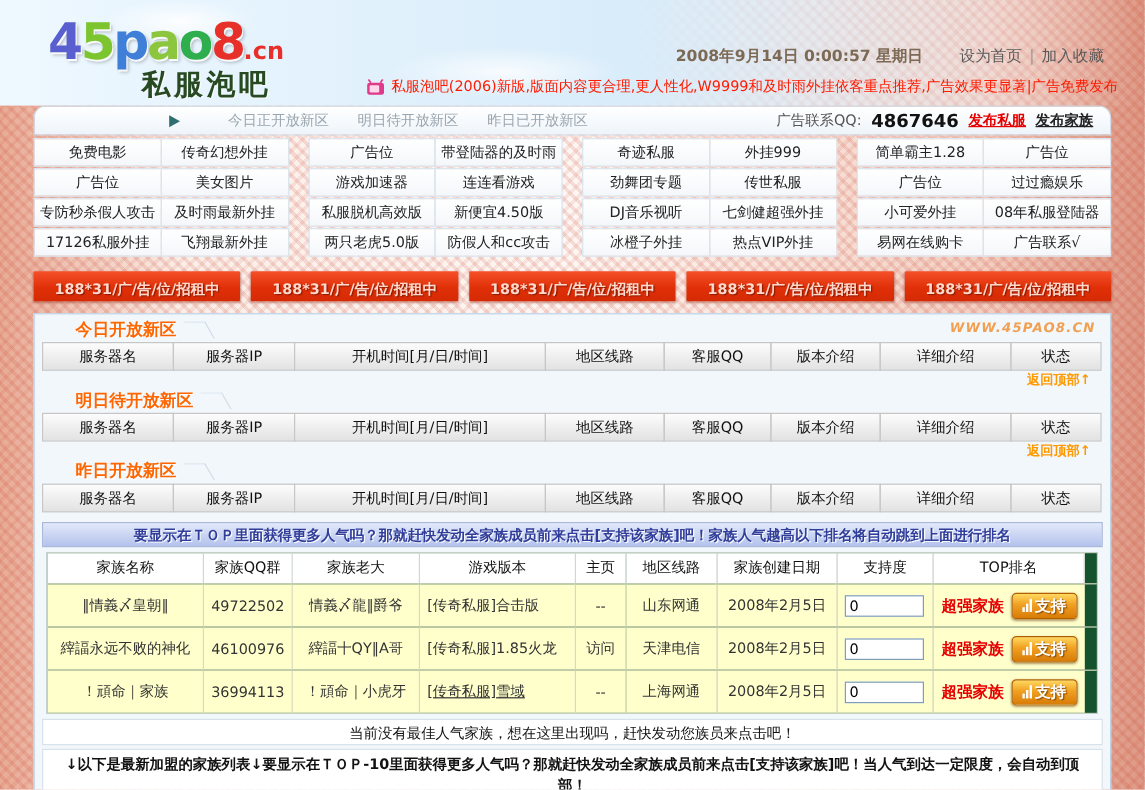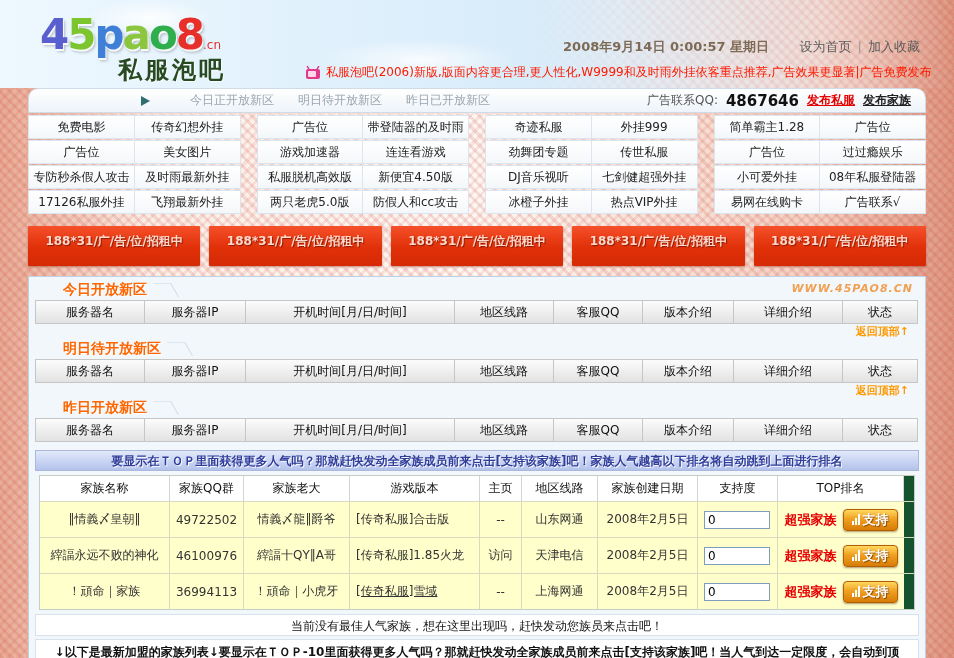--- a/index.html
+++ b/index.html
@@ -19,21 +19,21 @@
     position: relative; height: 88px;
     background:
       radial-gradient(90px 26px at 150px 18px, rgba(255,255,255,.9), rgba(255,255,255,0) 70%),
       radial-gradient(140px 30px at 420px 60px, rgba(255,255,255,.8), rgba(255,255,255,0) 70%),
       linear-gradient(90deg, #eef8ff 0%, #d8ecfa 55%, rgba(245,250,255,.25) 90%, rgba(255,255,255,0) 100%);
   }
   .logo { position: absolute; left: 40px; top: 14px; line-height: 1; }
   .logo-main { font-weight: bold; font-size: 42px; letter-spacing: -2px;
     text-shadow: 1px 2px 0 rgba(255,255,255,.9), 2px 3px 3px rgba(0,0,0,.25); }
   .lc0{color:#5a5fd0}.lc1{color:#7cc52f}.lc2{color:#3f7fd8}.lc3{color:#8cc63f}.lc4{color:#2fae4e}.lc5{color:#e8302a}
-  .logo-cn { font-size: 12px; color: #e8302a; font-weight: normal; letter-spacing: 0; }
+  .logo-cn { font-size: 20px; color: #e8302a; font-weight: bold; letter-spacing: 0; }
   .logo-sub { font-size: 24px; font-weight: bold; color: #274a22; margin: 2px 0 0 78px;
     text-shadow: 1px 1px 0 rgba(255,255,255,.8); letter-spacing: 3px; }
   .top-right { position: absolute; right: 34px; top: 38px; font-size: 13px; color: #7d6a55; font-weight: bold; }
   .top-right .sep { color: #999; margin: 0 6px; font-weight: normal; }
   .top-links a { color: #5a5a5a; font-weight: normal; }
   .marquee-line { position: absolute; left: 305px; top: 64px; right: 10px;
     display: flex; align-items: center; gap: 5px; white-space: nowrap; overflow: hidden; }
   .tv-icon { flex: 0 0 auto; }
   .marquee-text { color: #ff1a00; font-size: 12px; }
 
@@ -54,21 +54,21 @@
   .link-grid { margin: 2px 28px 0 28px; }
   .grid-row { display: flex; gap: 16px; margin-bottom: 1px; }
   .grid-group { flex: 1; display: flex; }
   .grid-cell { flex: 1; height: 24px; line-height: 22px; text-align: center;
     background: linear-gradient(#ffffff, #f4f7fa); border: 1px solid #dbe5ef;
     margin-left: -1px; color: #222; overflow: hidden; white-space: nowrap; }
   .grid-group .grid-cell:first-child { margin-left: 0; }
 
   
   .banner-row { margin: 12px 28px 10px 28px; display: flex; gap: 9px; }
-  .red-banner { flex: 1; height: 40px; line-height: 31px; text-align: center;
+  .red-banner { flex: 1; height: 25px; line-height: 31px; text-align: center;
     background: linear-gradient(#f5502a, #e03008 55%, #d52a05); color: #ffd9cc;
     font-weight: bold; text-shadow: 1px 1px 1px #8a1800; border-radius: 1px;
     box-shadow: 0 1px 2px rgba(120,20,0,.4); white-space: nowrap; overflow: hidden; }
 
   
   .sections-wrap { margin: 0 28px; border: 1px solid #bcd2e6; background: #f2f7fc; padding: 2px 6px 4px 6px; }
   .section-bar { position: relative; height: 21px; display: flex; align-items: center; }
   .section-title { color: #ff6600; font-weight: bold; font-size: 14px; margin-left: 28px;
     text-shadow: 1px 1px 0 rgba(255,255,255,.8); }
   .tab-edge { width: 18px; height: 14px; margin-left: 10px;

